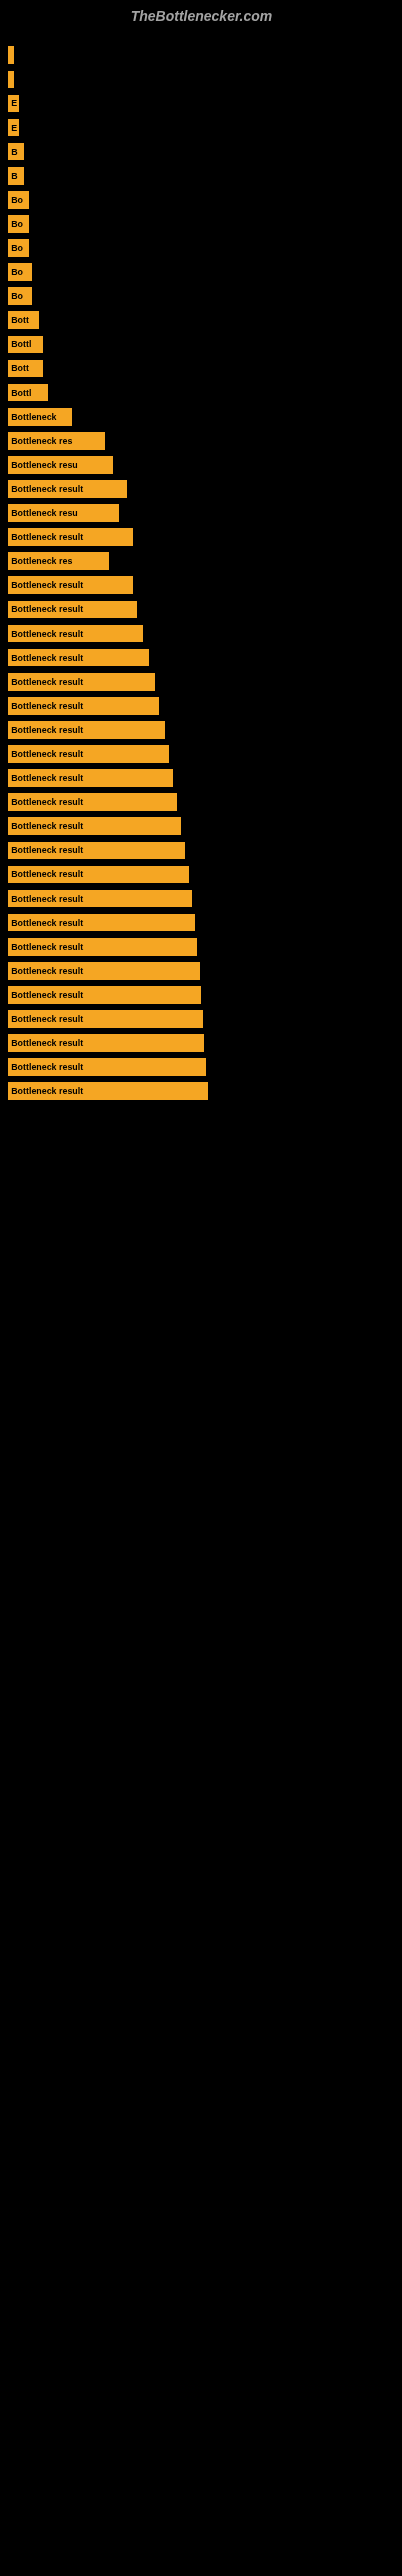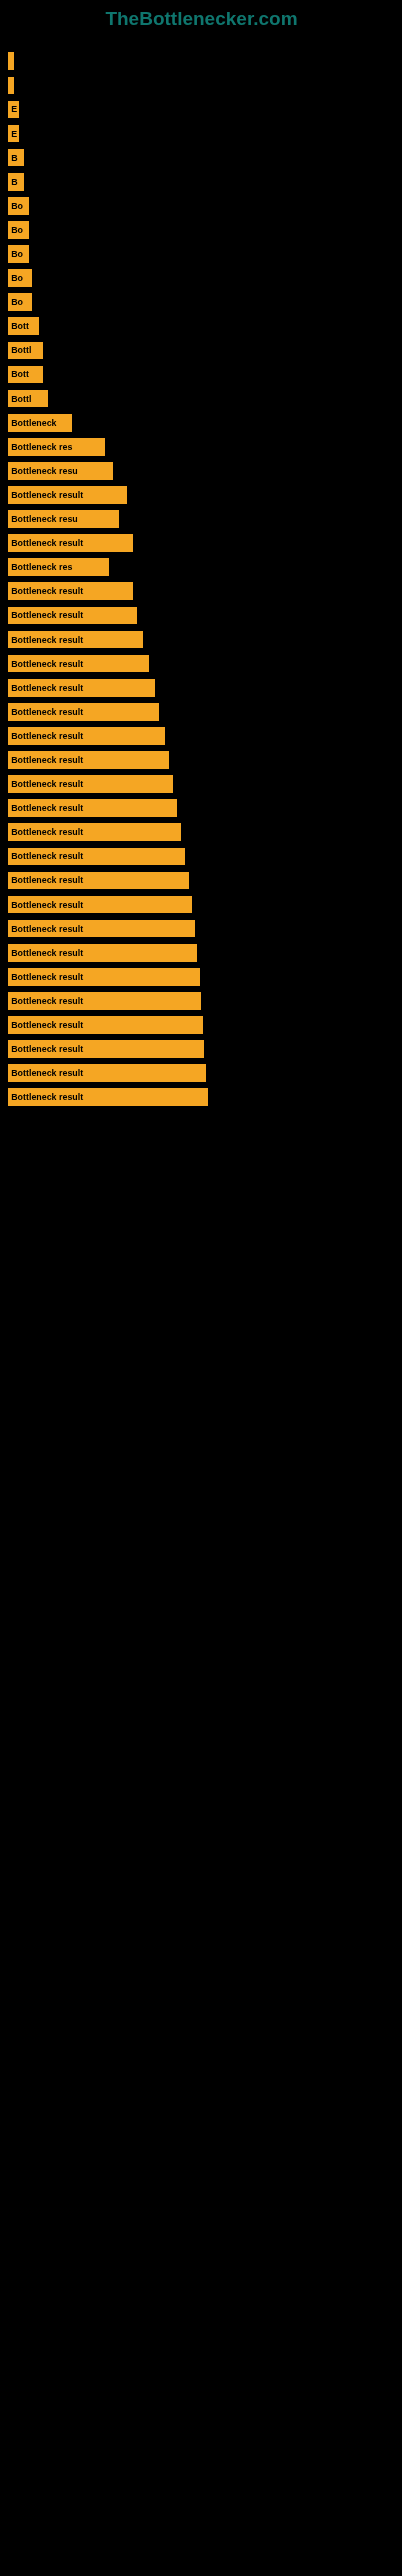--- a/index.html
+++ b/index.html
@@ -10,25 +10,26 @@
 
     body {
       background-color: #000000;
       width: 403px;
       min-height: 2576px;
       font-family: Arial, sans-serif;
       position: relative;
     }
 
     .site-title {
-      color: #0f766e;
-      font-size: 19px;
+      color: #a3a3a3;
+      font-size: 14px;
       font-weight: bold;
       text-align: center;
       padding: 8px 0 4px 0;
+      font-style: italic;
     }
 
     .bars-container {
       padding: 16px 8px 8px 8px;
       display: flex;
       flex-direction: column;
       gap: 0px;
     }
 
     .bar-row {

